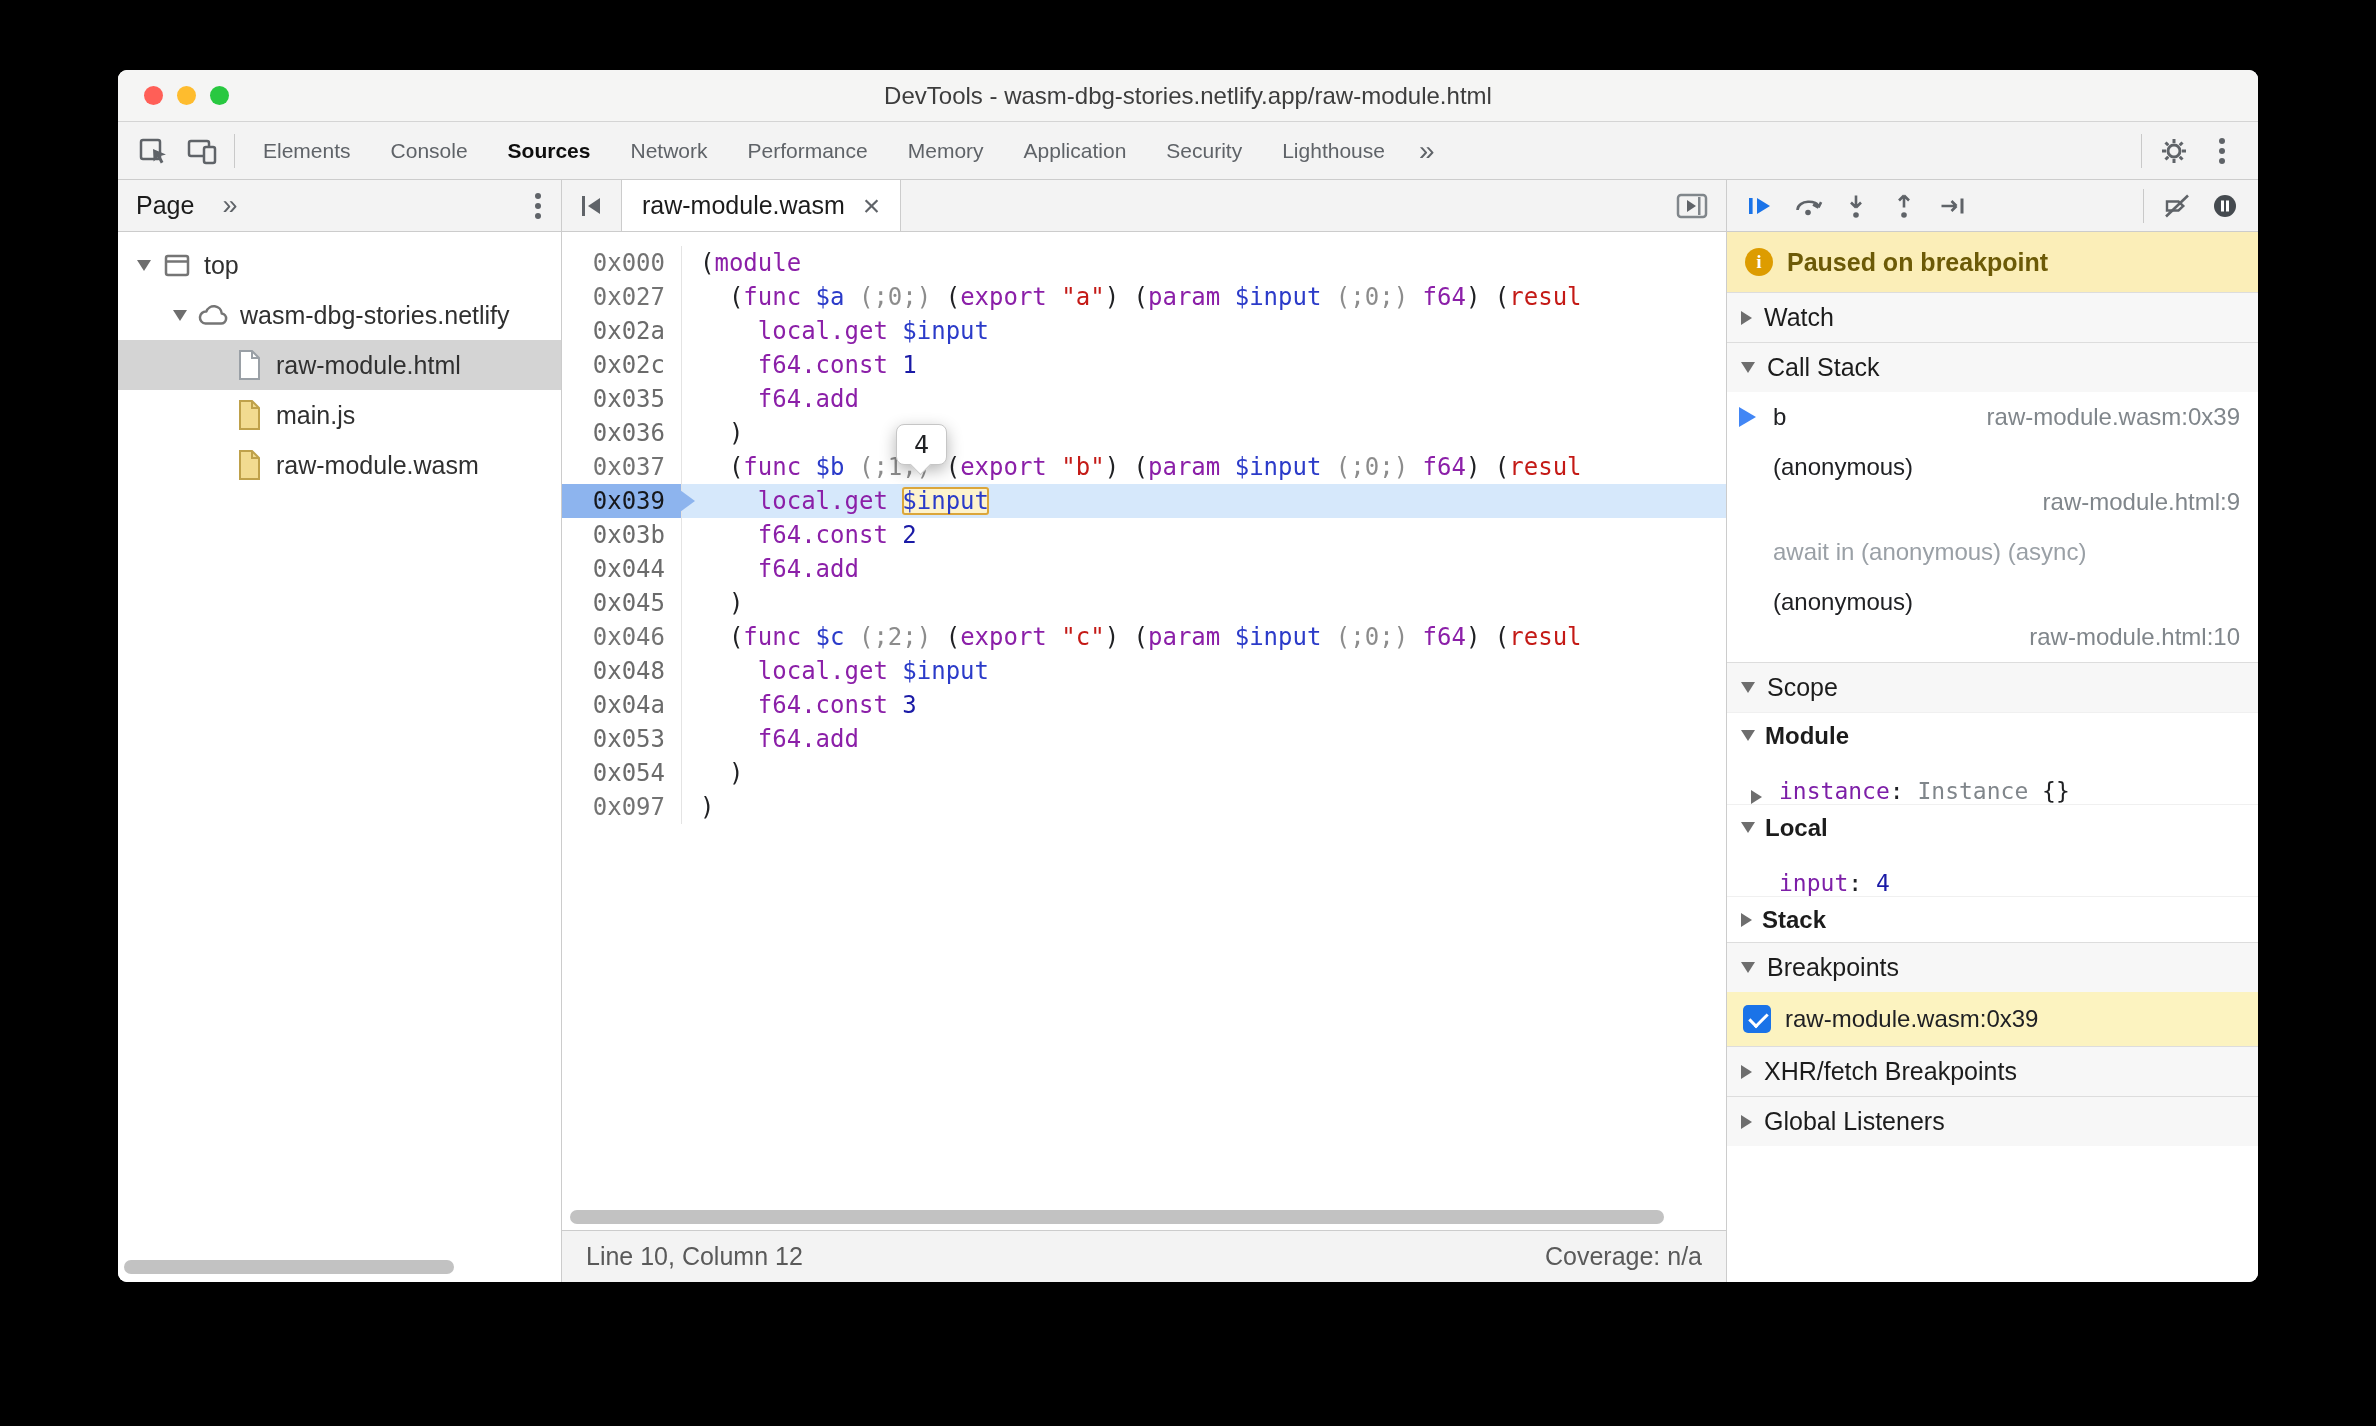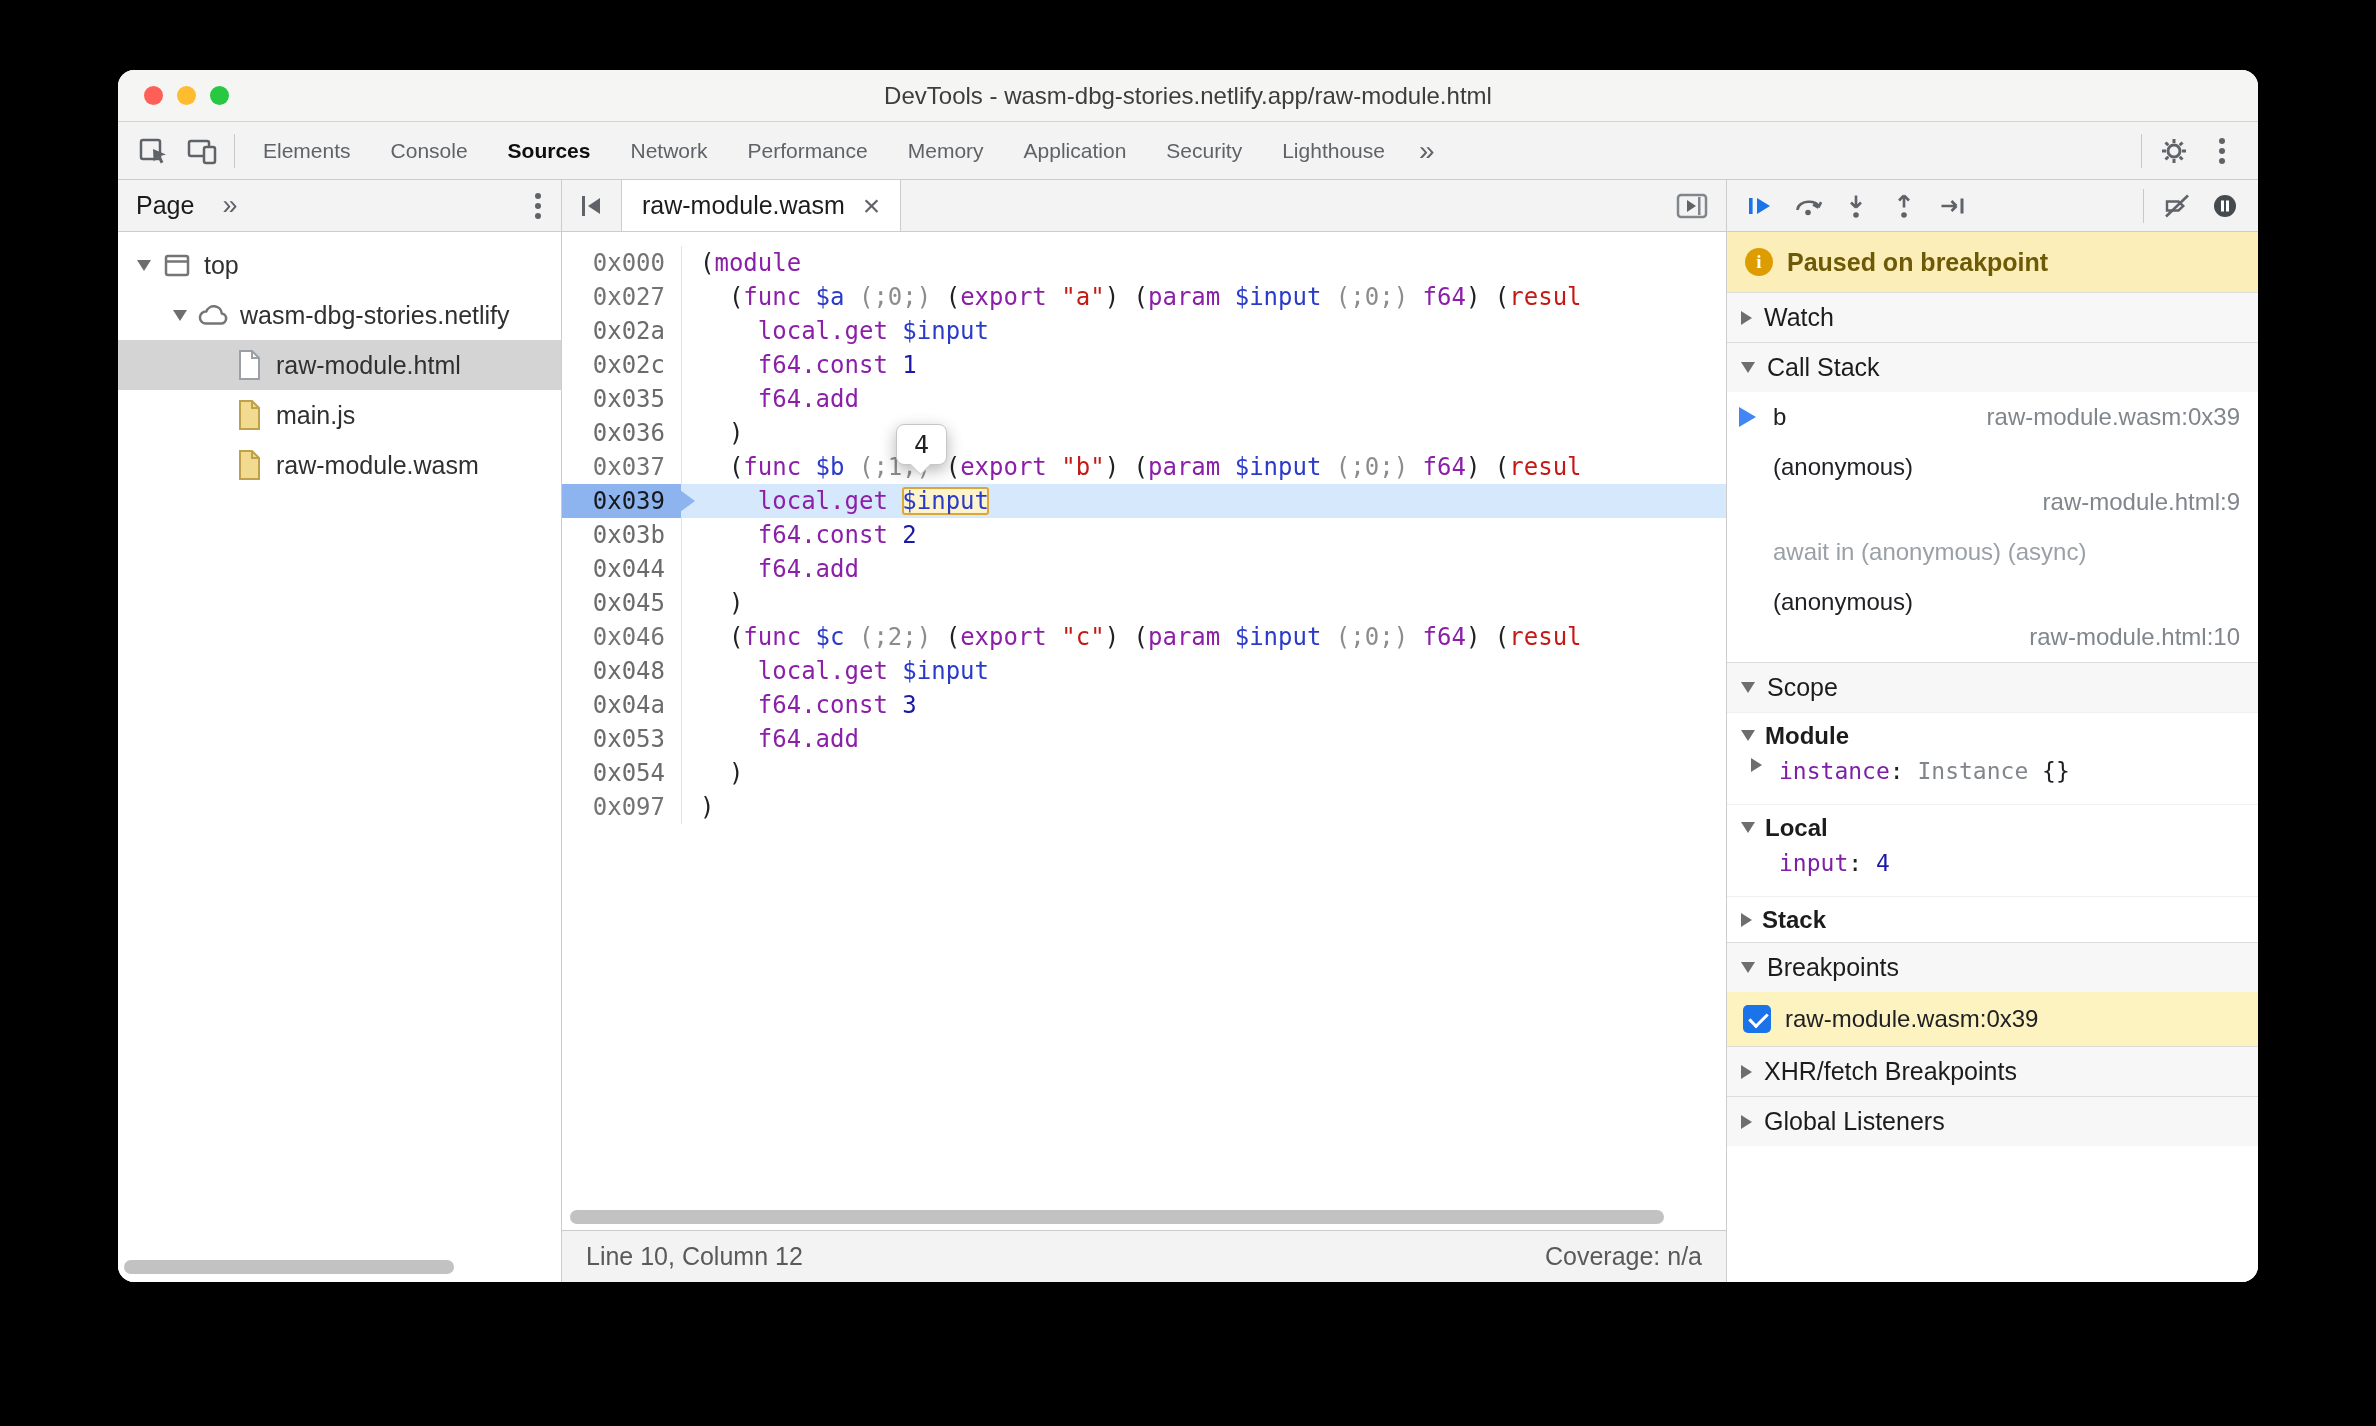--- a/index.html
+++ b/index.html
@@ -1,17 +1,17 @@
 <!DOCTYPE html>
 <html><head>
 <meta charset="utf-8">
 <style>
   *{box-sizing:border-box;margin:0;padding:0}
   html,body{width:2376px;height:1426px;background:#000;font-family:"Liberation Sans",sans-serif;overflow:hidden}
-  .window{position:absolute;left:118px;top:70px;width:2140px;height:1212px;background:#fff;border-radius:16px;overflow:hidden;
+  .window{position:absolute;left:118px;top:70px;width:2140px;height:1212px;background:#fff;border-radius:9px;overflow:hidden;
           box-shadow:0 0 0 1px rgba(0,0,0,.45),0 36px 90px rgba(0,0,0,.75);display:flex;flex-direction:column}
   
   .titlebar{height:52px;flex:none;background:#f5f5f4;border-bottom:1px solid #d4d4d4;position:relative;display:flex;align-items:center;justify-content:center}
   .traffic{position:absolute;left:26px;top:0;height:100%;display:flex;align-items:center;gap:14px}
   .light{width:19px;height:19px;border-radius:50%}
   .light.red{background:#ff5f57}.light.yellow{background:#febc2e}.light.green{background:#28c840}
   .title-text{font-size:24px;color:#3d3d3d}
   
   .toolbar{height:58px;flex:none;background:#f3f3f3;border-bottom:1px solid #ccc;display:flex;align-items:center;padding:0 12px}
   .tb-icon{width:48px;height:48px;display:flex;align-items:center;justify-content:center}
@@ -69,21 +69,21 @@
   .paused-banner{height:60px;flex:none;background:#fbeeb8;display:flex;align-items:center;gap:14px;padding:0 18px;font-size:25px;font-weight:700;color:#6c5a07}
   .info-badge{width:28px;height:28px;border-radius:50%;background:#dd9c00;color:#fff;display:flex;align-items:center;justify-content:center;flex:none}
   .info-badge::after{content:"i";font-size:19px;font-weight:700;font-family:"Liberation Serif",serif}
   .section-header{height:50px;flex:none;display:flex;align-items:center;padding:0 14px;background:#f7f7f7;border-top:1px solid #ddd;font-size:25px;color:#1c1c1c;gap:12px}
   .cs-frame{position:relative;padding:11px 18px 11px 46px;font-size:24px;color:#202124;display:flex;flex-wrap:wrap;align-items:center}
   .cs-frame .loc{margin-left:auto;color:#80868b}
   .cs-frame.wrap .loc{flex-basis:100%;text-align:right;margin-top:7px}
   .cs-marker{position:absolute;left:12px;top:15px;width:0;height:0;border-left:17px solid #4286f5;border-top:10px solid transparent;border-bottom:10px solid transparent}
   .cs-async{padding:11px 18px 11px 46px;font-size:24px;color:#9aa0a6}
   .scope-group-header{height:46px;display:flex;align-items:center;padding:0 14px;gap:10px;font-size:24px;font-weight:700;color:#1c1c1c;border-top:1px solid #f0f0f0}
-  .scope-prop{height:46px;display:flex;align-items:flex-start;padding-left:24px;font-family:"DejaVu Sans Mono",monospace;font-size:23px;color:#202124;white-space:pre}
+  .scope-prop{height:46px;display:flex;align-items:flex-end;padding-left:24px;font-family:"DejaVu Sans Mono",monospace;font-size:23px;color:#202124;white-space:pre}
   .prop-arrow{width:28px;display:flex;justify-content:flex-start}
   .prop-key{color:#7d1fa8}
   .obj-class{color:#80868b}.obj-plain{color:#202124}.num{color:#1a1aa6}
   .bp-item{height:54px;display:flex;align-items:center;gap:14px;padding:0 16px;background:#fcf3c0;font-size:24px;color:#202124}
   .checkbox{width:28px;height:28px;border-radius:5px;background:#1a73e8;position:relative;flex:none}
   .checkbox::after{content:"";position:absolute;left:10px;top:4px;width:8px;height:15px;border-right:3px solid #fff;border-bottom:3px solid #fff;transform:rotate(45deg)}
 </style>
 </head>
 <body>
 

